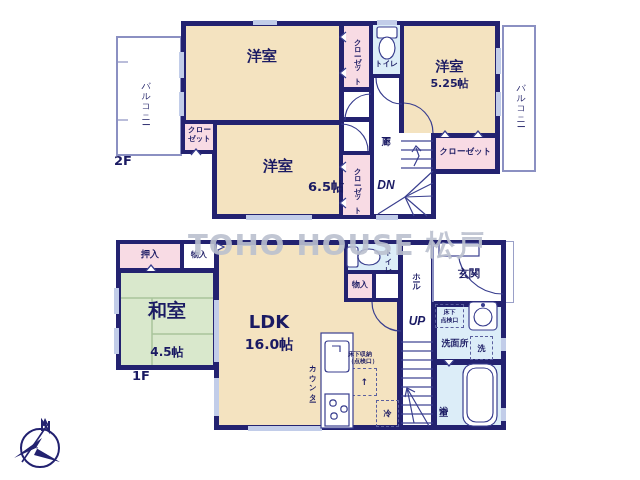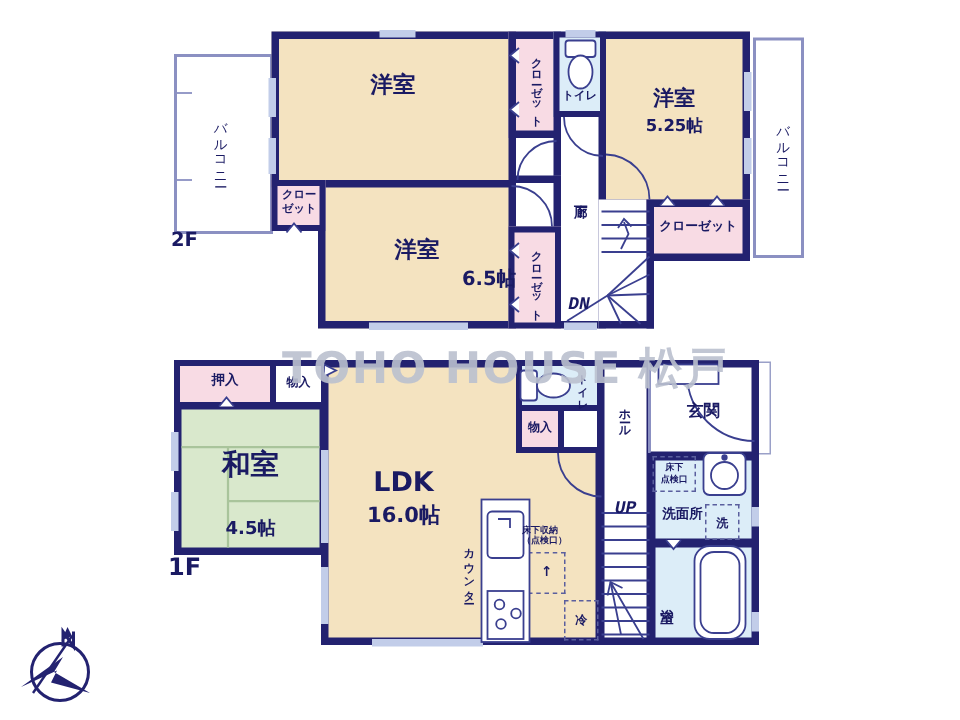--- a/index.html
+++ b/index.html
@@ -8,21 +8,21 @@
   .room{position:absolute;box-sizing:border-box;}
   .w5{border:5px solid #232270;}
   .w4{border:4px solid #232270;}
   .thin{border:2px solid #8b90c2;}
   .lbl{position:absolute;color:#1a1a63;font-weight:bold;line-height:1.15;text-align:center;}
   .vtext{writing-mode:vertical-rl;text-orientation:upright;letter-spacing:1px;
          display:flex;align-items:center;justify-content:center;}
   .dash{position:absolute;box-sizing:border-box;border:1.5px dashed #5a5f9e;color:#1a1a63;
         display:flex;align-items:center;justify-content:center;font-weight:bold;}
   .win{position:absolute;background:#c2cde9;}
-  .serifit{font-family:Liberation Mono, monospace;font-style:italic;font-weight:bold;margin-top:18px;}
+  .serifit{font-family:Liberation Sans, sans-serif;font-style:italic;font-weight:bold;}
   .cream{background:#f4e3c0;} .pink{background:#f8dbe4;} .blue{background:#dcedf8;}
   .green{background:#d9e8cc;} .white{background:#ffffff;}
   #wm{position:absolute;left:188px;top:226px;width:300px;font-size:29px;font-weight:bold;
       letter-spacing:1px;color:rgba(186,192,206,0.9);z-index:60;white-space:nowrap;}
   svg.overlay{position:absolute;left:0;top:0;z-index:40;}
   .z30{z-index:30;} .z20{z-index:20;} .z10{z-index:10;} .z50{z-index:50;}
 </style>
 </head>
 <body>
 
@@ -89,21 +89,21 @@
   <div class="room z10" style="left:505px;top:241px;width:9px;height:62px;border:1px solid #9aa0c8;"></div>
 
   <div class="win z30" style="left:114px;top:288px;width:5px;height:26px;"></div>
   <div class="win z30" style="left:114px;top:328px;width:5px;height:26px;"></div>
   <div class="win z30" style="left:248px;top:426px;width:74px;height:5px;"></div>
   <div class="win z30" style="left:214px;top:378px;width:5px;height:38px;"></div>
   <div class="win z30" style="left:214px;top:300px;width:5px;height:62px;"></div>
   <div class="win z30" style="left:501px;top:338px;width:5px;height:13px;"></div>
   <div class="win z30" style="left:501px;top:408px;width:5px;height:13px;"></div>
 
-  <div class="lbl z50" style="left:112px;top:369px;font-size:16px;text-align:center;">1F</div>
+  <div class="lbl z50" style="left:132px;top:369px;font-size:13px;text-align:center;">1F</div>
   <div class="lbl z50" style="left:118px;top:249px;width:64px;font-size:9px;">押入</div>
   <div class="lbl z50" style="left:181px;top:250px;width:36px;font-size:8px;">物入</div>
   <div class="lbl z50" style="left:116px;top:300px;width:102px;font-size:19px;">和室</div>
   <div class="lbl z50" style="left:116px;top:322px;width:102px;font-size:12px;margin-top:24px;">4.5帖</div>
   <div class="lbl z50" style="left:214px;top:312px;width:110px;font-size:18px;">LDK</div>
   <div class="lbl z50" style="left:214px;top:336px;width:110px;font-size:14px;">16.0帖</div>
   <div class="lbl vtext z50" style="left:380px;top:243px;width:16px;height:28px;font-size:7px;">トイレ</div>
   <div class="lbl z50" style="left:346px;top:280px;width:28px;font-size:8px;">物入</div>
   <div class="lbl vtext z50" style="left:408px;top:256px;width:16px;height:44px;font-size:8px;">ホール</div>
   <div class="lbl z50" style="left:436px;top:268px;width:66px;font-size:11px;">玄関</div>

